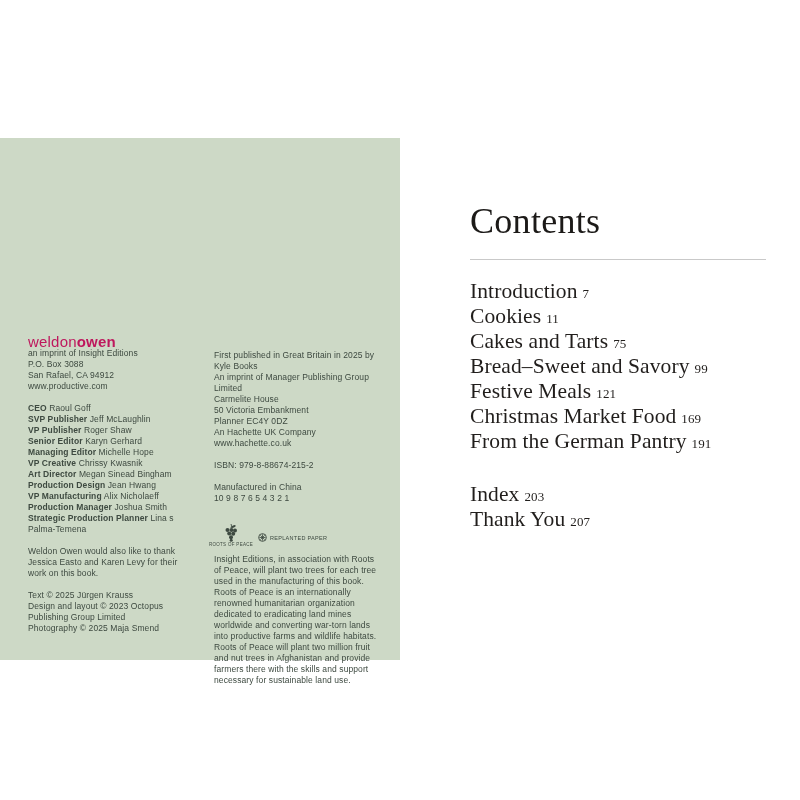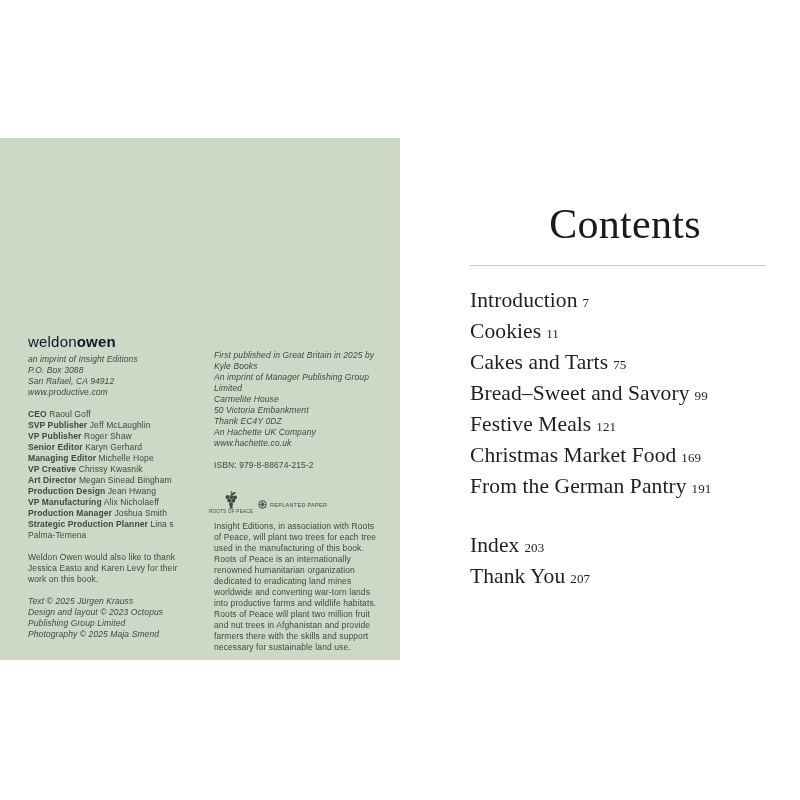--- a/index.html
+++ b/index.html
@@ -25,26 +25,26 @@
   }
   .col {
     position: absolute;
     font-size: 8.5px;
     line-height: 11px;
     letter-spacing: 0.1px;
   }
   .col-1 { left: 28px; top: 198px; width: 165px; }
   .col-2 { left: 214px; top: 212px; width: 168px; }
 
-  .brand { font-size: 15px; letter-spacing: 0.2px; color: #0f172a; margin-bottom: 7px; }
+  .brand { font-size: 15px; letter-spacing: 0.2px; color: #be185d; margin-bottom: 1px; }
   .brand .light { font-weight: 400; }
   .brand .bold { font-weight: 700; }
 
   .block { margin-bottom: 11px; }
-  .line { display: block; font-style: italic; }
+  .line { display: block; }
 
   .credit-row { display: block; }
   .credit-role { font-weight: 700; }
 
   .para { display: block; }
 
   
   .logos-row {
     display: flex;
     align-items: flex-end;
@@ -60,37 +60,36 @@
   
   .contents-page {
     position: absolute;
     left: 470px;
     top: 200px;
     width: 310px;
     color: #211e1c;
     font-family: "Liberation Serif", serif;
   }
   .contents-title {
-    font-size: 42px;
+    font-size: 36px;
     font-weight: 400;
     letter-spacing: 0.3px;
     color: #1c1a18;
-    text-align: center;
   }
   .contents-rule {
     margin-top: 17px;
     margin-bottom: 20px;
     width: 296px;
     height: 1px;
     background: #c9c9c9;
   }
   .toc-list { }
   .toc-entry {
     font-size: 21.5px;
-    line-height: 29px;
+    line-height: 23px;
     letter-spacing: 0.1px;
     white-space: nowrap;
   }
   .toc-page {
     font-size: 13px;
     margin-left: 5px;
     font-feature-settings: "onum" 1;
   }
   .toc-gap { height: 28px; }
 
@@ -155,27 +154,32 @@
     </div>
 
     <div class="col col-2">
 
       <div class="block">
 
       <span class="line">First published in Great Britain in 2025 by Kyle Books</span>
           <span class="line">An imprint of Manager Publishing Group Limited</span>
           <span class="line">Carmelite House</span>
           <span class="line">50 Victoria Embankment</span>
-          <span class="line">Thank EC4Y 0DZ</span>
+          <span class="line">Planner EC4Y 0DZ</span>
           <span class="line">An Hachette UK Company</span>
           <span class="line">www.hachette.co.uk</span>
         </div>
 
       <div class="block">ISBN: 979-8-88674-215-2</div>
 
+      <div class="block">
+
+      <span class="line">Manufactured in China</span>
+          <span class="line">10 9 8 7 6 5 4 3 2 1</span>
+        </div>
 
       <div class="logos-row">
         <div class="grapes-wrap">
           <span>
             <svg width="16" height="18" viewBox="0 0 16 18" fill="#3e4a41">
               <path d="M8 0 C8 0 9 2 8 4" stroke="#3e4a41" stroke-width="1" fill="none"></path>
               <ellipse cx="10.5" cy="2.5" rx="2.4" ry="1.2" transform="rotate(-25 10.5 2.5)"></ellipse>
               <circle cx="4.5" cy="6" r="2"></circle>
                 <circle cx="8.5" cy="6" r="2"></circle>
                 <circle cx="12" cy="6.5" r="2"></circle>

